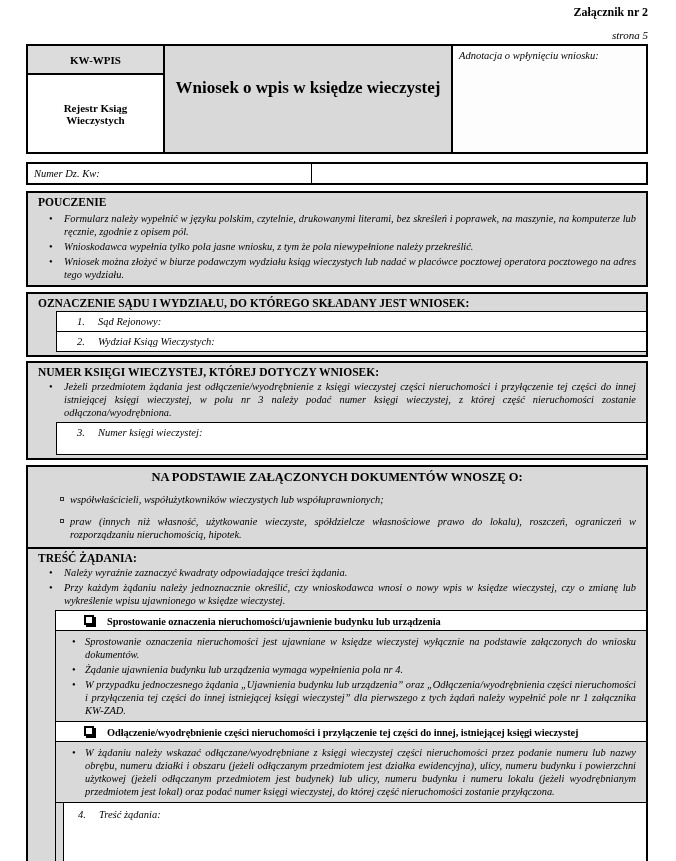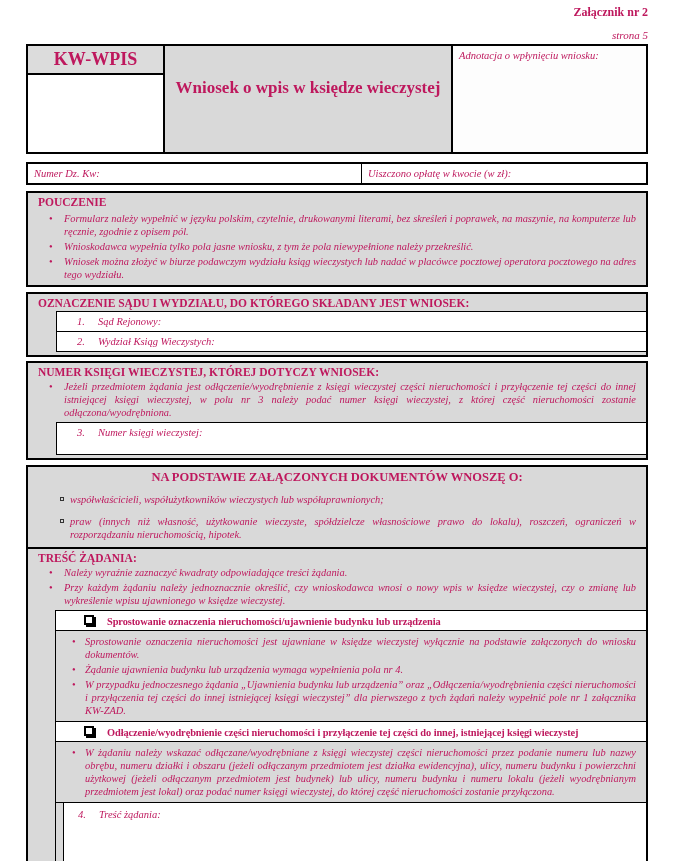--- a/index.html
+++ b/index.html
@@ -1,43 +1,43 @@
 <!DOCTYPE html>
 <html><head>
 <meta charset="utf-8">
 <style>
   * { box-sizing: border-box; margin: 0; padding: 0; }
   body { background: #fff; }
   .page {
     position: relative; width: 676px; height: 861px; margin: 0 auto;
-    background: #fff; color: #be185d; overflow: hidden;
+    background: #fff; color: #000000; overflow: hidden;
     font-family: "Liberation Serif", serif;
   }
   .inner { margin-left: 26px; width: 622px; }
 
   .attach { text-align: right; font-weight: bold; font-size: 12px; padding-top: 5px; }
   .strona { text-align: right; font-style: italic; font-size: 11px; margin-top: 9px; }
 
   
   .hdr { display: flex; border: 2px solid #000; height: 110px; margin-top: 3px; background: #fff; }
   .hdr-left { width: 137px; border-right: 2px solid #000; display: flex; flex-direction: column; }
   .hdr-code { height: 29px; background: #dcdcdc; border-bottom: 2px solid #000;
               display: flex; align-items: center; justify-content: center;
-              font-weight: bold; font-size: 18px; }
+              font-weight: bold; font-size: 11px; }
   .hdr-reg { flex: 1; background: #fff; display: flex; align-items: center; justify-content: center;
              font-weight: bold; font-size: 11px; text-align: center; padding: 0 6px; }
   .hdr-mid { flex: 1; background: #d9d9d9; border-right: 2px solid #000;
              display: flex; align-items: center; justify-content: center; }
   .hdr-title { font-weight: bold; font-size: 17px; margin-top: -22px; }
   .hdr-right { width: 193px; background: #fdfdfd; padding: 4px 6px; font-style: italic; font-size: 10.5px; }
 
   
   .feerow { display: flex; border: 2px solid #000; height: 23px; margin-top: 8px; background: #fff; }
   .feecell { font-style: italic; font-size: 10.5px; padding: 4px 6px; }
-  .fee-l { width: 334px; border-right: 1px solid #000; }
+  .fee-l { width: 284px; border-right: 1px solid #000; }
   .fee-r { flex: 1; }
 
   
   .sec { border: 2px solid #000; background: #d9d9d9; }
   .sec-title { font-weight: bold; font-size: 11.5px; padding: 3px 8px 2px 10px; }
   .sec-title-center { font-weight: bold; font-size: 12.5px; text-align: center; padding: 3px 8px 1px; }
 
   .brow { display: flex; margin-top: 2px; }
   .bmark { flex: none; width: 15px; margin-left: 21px; font-size: 10.5px; line-height: 13px; }
   .btext { flex: 1; font-style: italic; font-size: 10.4px; line-height: 13px;
@@ -83,35 +83,33 @@
 
 <div class="page">
   <div class="inner">
 
     <div class="attach">Załącznik nr 2</div>
     <div class="strona">strona 5</div>
 
     <div class="hdr">
       <div class="hdr-left">
         <div class="hdr-code">KW-WPIS</div>
+        <div class="hdr-reg">Rejestr Ksiąg Wieczystych</div>
       </div>
       <div class="hdr-mid">
         <div class="hdr-title">Wniosek o wpis w księdze wieczystej</div>
       </div>
       <div class="hdr-right">
         <span>Adnotacja o wpłynięciu wniosku:</span>
       </div>
     </div>
 
     <div class="feerow">
       <div class="feecell fee-l">
         <span>Numer Dz. Kw:</span>
-      </div>
-      <div class="feecell fee-r">
-        <span>Uiszczono opłatę w kwocie (w zł):</span>
       </div>
     </div>
 
     <div class="sec pouczenie">
       <div class="sec-title">POUCZENIE</div>
       <div class="brow">
         <span class="bmark">•</span>
         <span class="btext">Formularz należy wypełnić w języku polskim, czytelnie, drukowanymi literami, bez skreśleń i poprawek, na maszynie, na komputerze lub ręcznie, zgodnie z opisem pól.</span>
       </div>
       <div class="brow">

